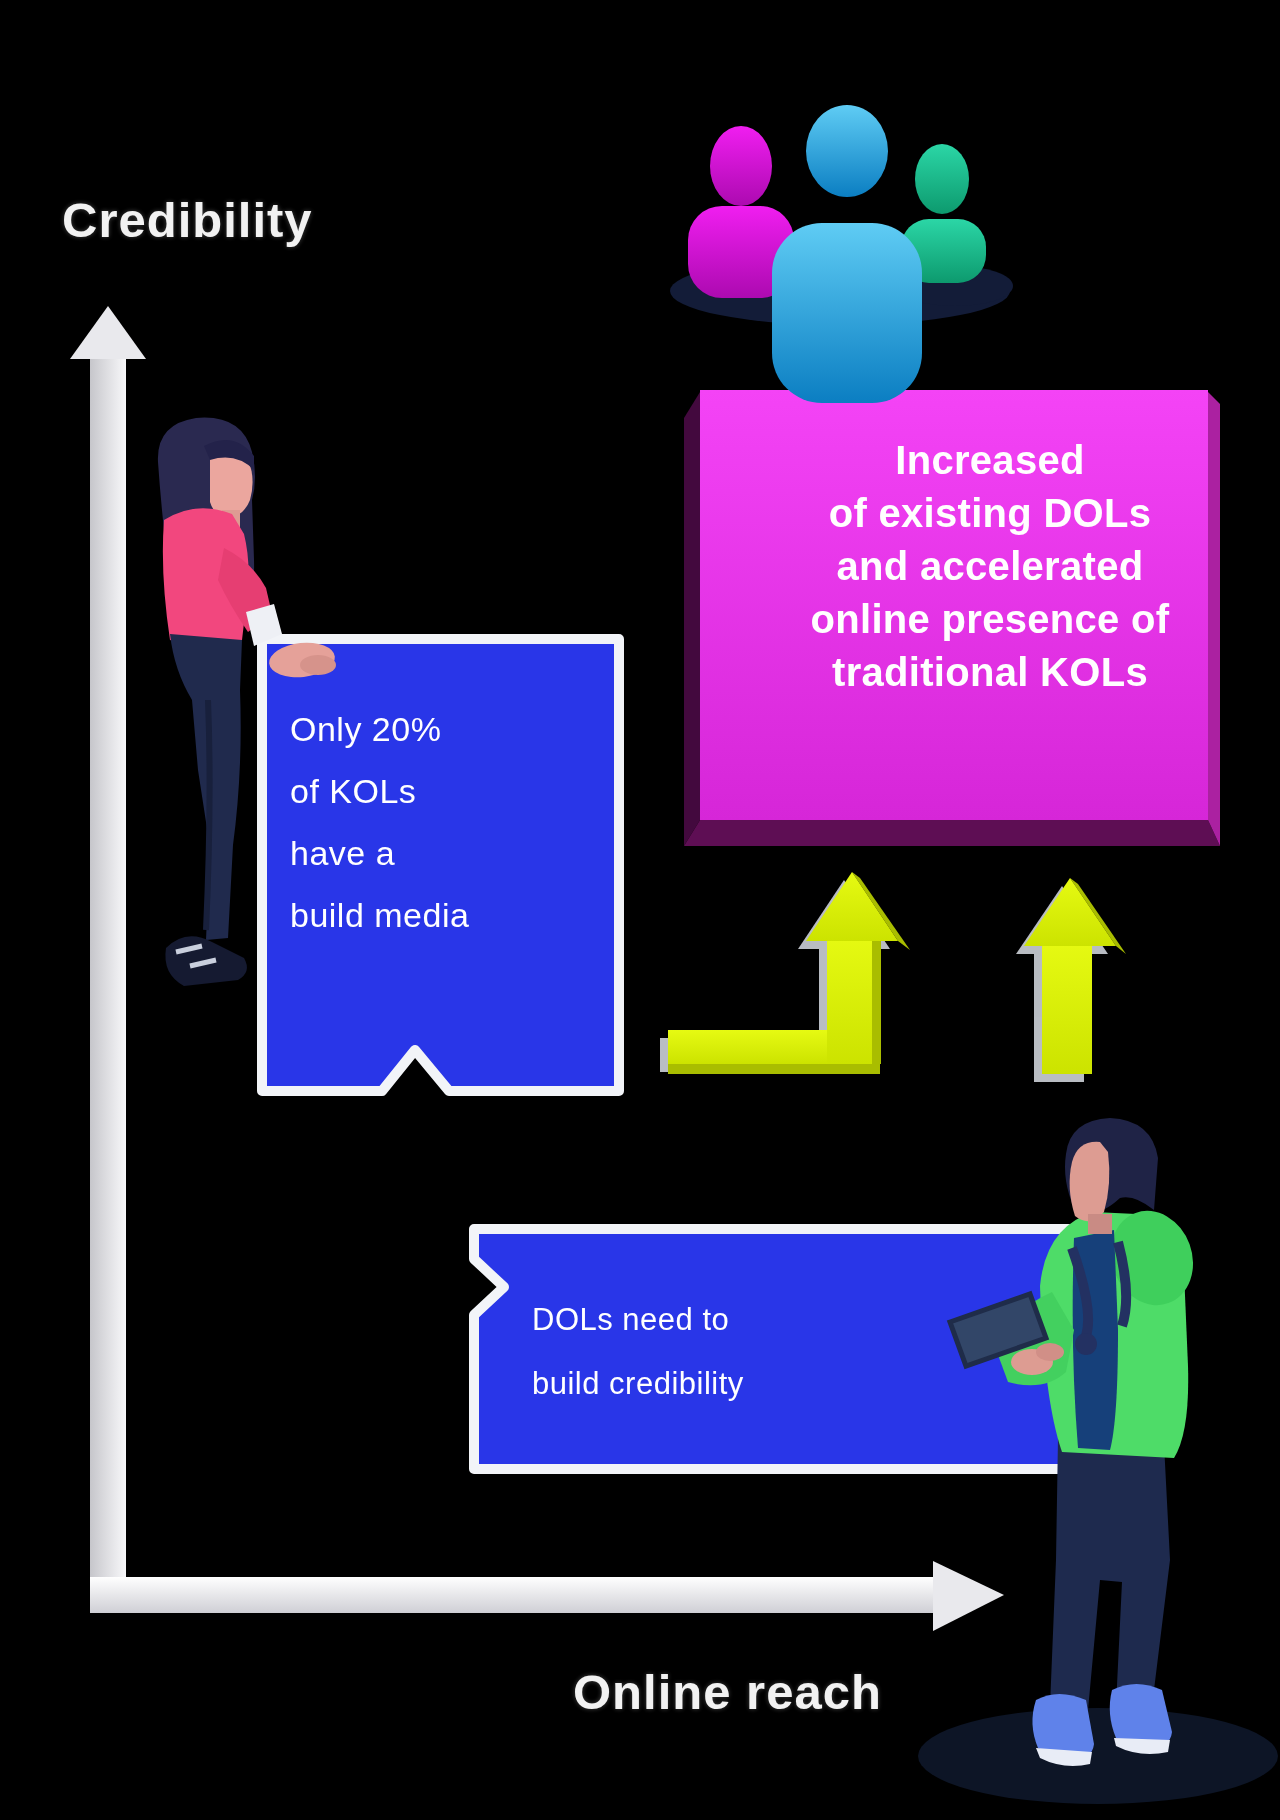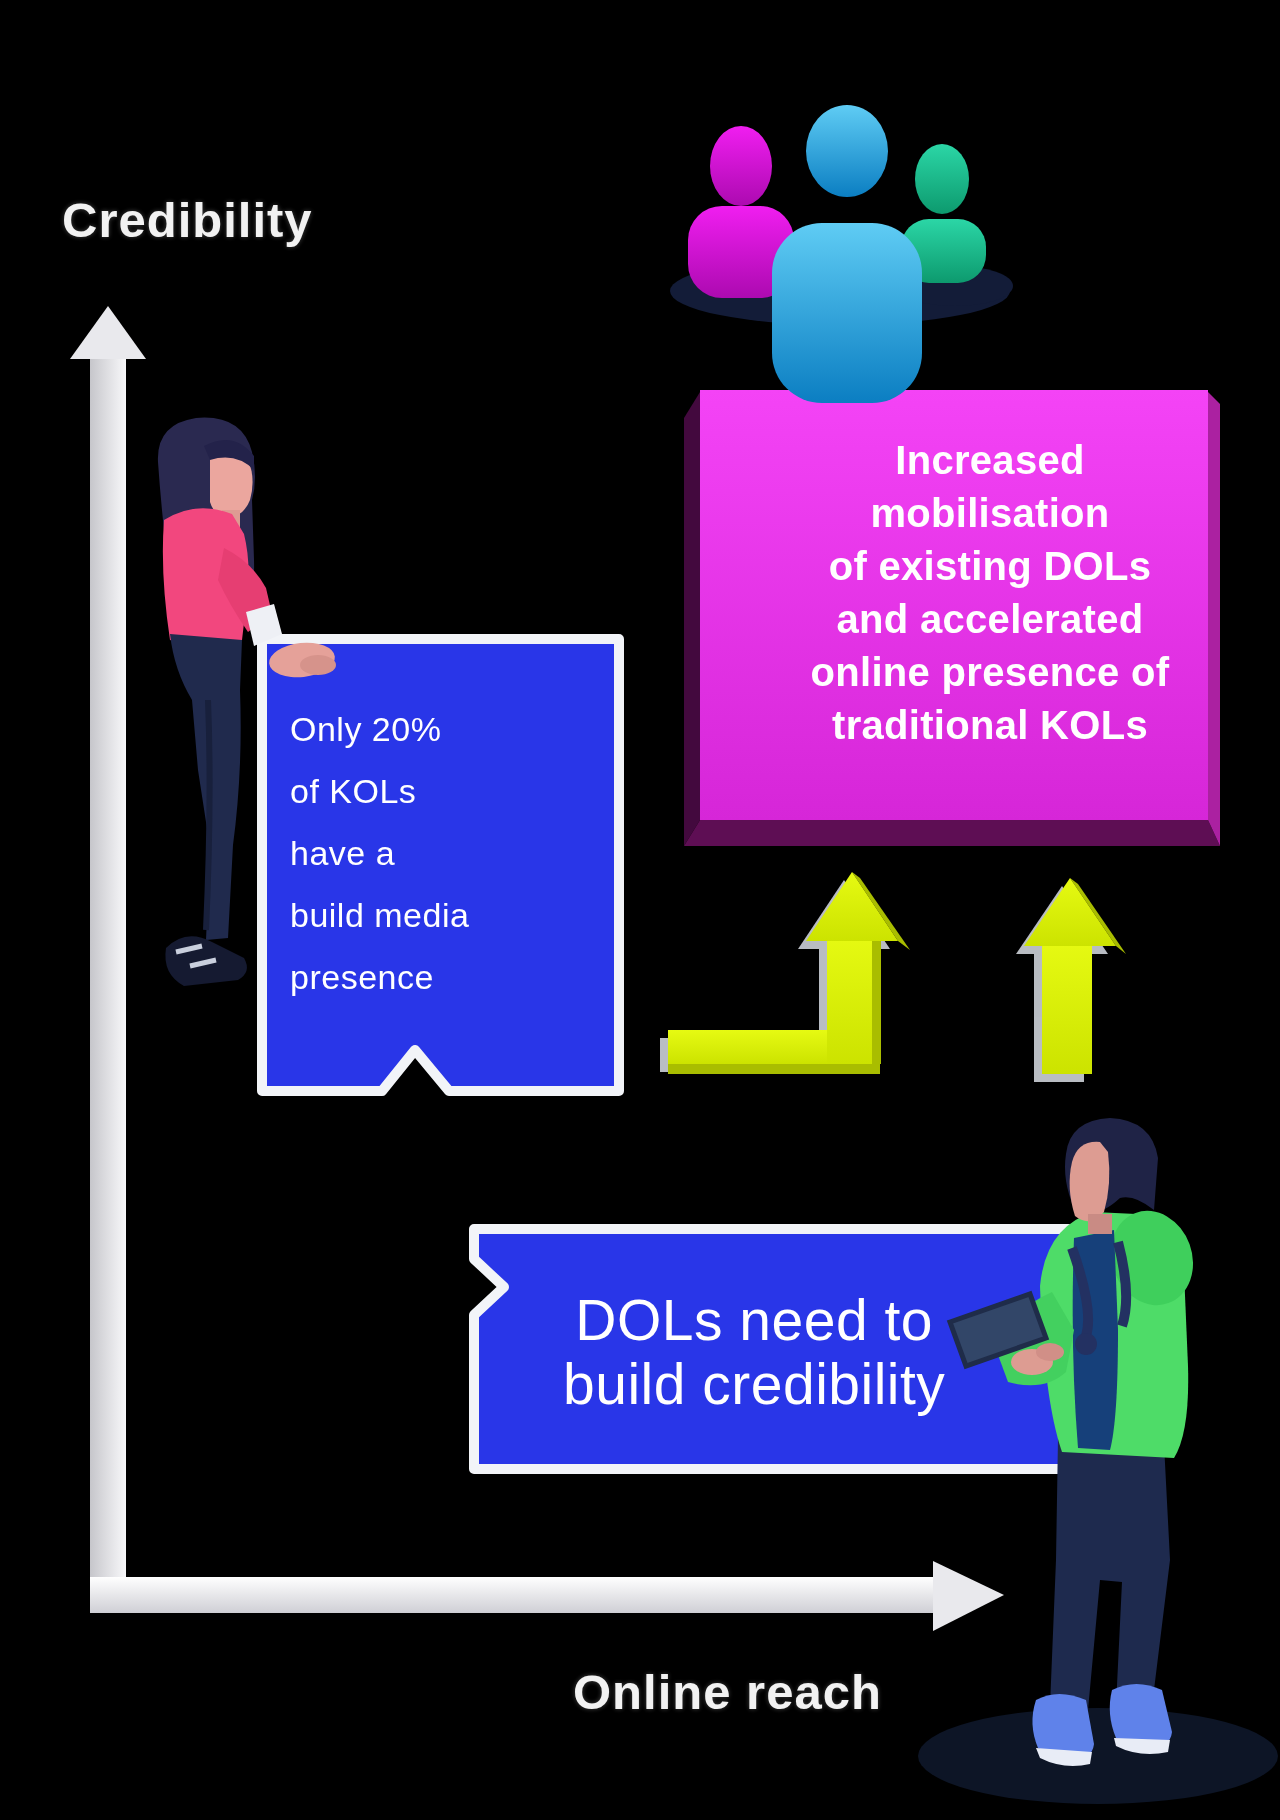--- a/index.html
+++ b/index.html
@@ -8,21 +8,21 @@
     overflow:hidden;font-family:"Liberation Sans",sans-serif;
   }
   #scene{position:absolute;left:0;top:0;width:1280px;height:1820px;}
   .txt{position:absolute;color:#fff;white-space:nowrap;}
   .axis-label{font-size:49px;font-weight:700;letter-spacing:1px;opacity:.95;
     text-shadow:0 0 5px rgba(255,255,255,.28);}
   #credibility-label{left:62px;top:192px;}
   #online-reach-label{left:573px;top:1664px;}
   .bubble-text{font-weight:400;}
   #kol-text{left:290px;top:698px;font-size:34px;line-height:62px;letter-spacing:.5px;}
-  #dol-text{left:563px;top:1288px;font-size:57px;line-height:64px;letter-spacing:.5px;text-align:center;}
+  #dol-text{left:532px;top:1288px;font-size:31px;line-height:64px;letter-spacing:.5px;}
   #callout-text{left:700px;top:434px;width:508px;text-align:center;
     font-size:40px;line-height:53px;font-weight:700;letter-spacing:.3px;white-space:normal;margin-left:36px;}
   .line{display:block;}
 </style>
 </head>
 <body>
 
 <div id="canvas">
 
   <svg id="scene" viewBox="0 0 1280 1820" xmlns="http://www.w3.org/2000/svg">
@@ -161,26 +161,24 @@
     </g>
   </svg>
 
   <div id="credibility-label" class="txt axis-label">Credibility</div>
 
   <div id="kol-text" class="txt bubble-text">
     <span class="line">Only 20%</span>
     <span class="line">of KOLs</span>
     <span class="line">have a</span>
     <span class="line">build media</span>
-    <span class="line">presence</span>
   </div>
 
   <div id="callout-text" class="txt">
     <span class="line">Increased</span>
-    <span class="line">mobilisation</span>
     <span class="line">of existing DOLs</span>
     <span class="line">and accelerated</span>
     <span class="line">online presence of</span>
     <span class="line">traditional KOLs</span>
   </div>
 
   <div id="dol-text" class="txt bubble-text">
     <span class="line">DOLs need to</span>
     <span class="line">build credibility</span>
   </div>

